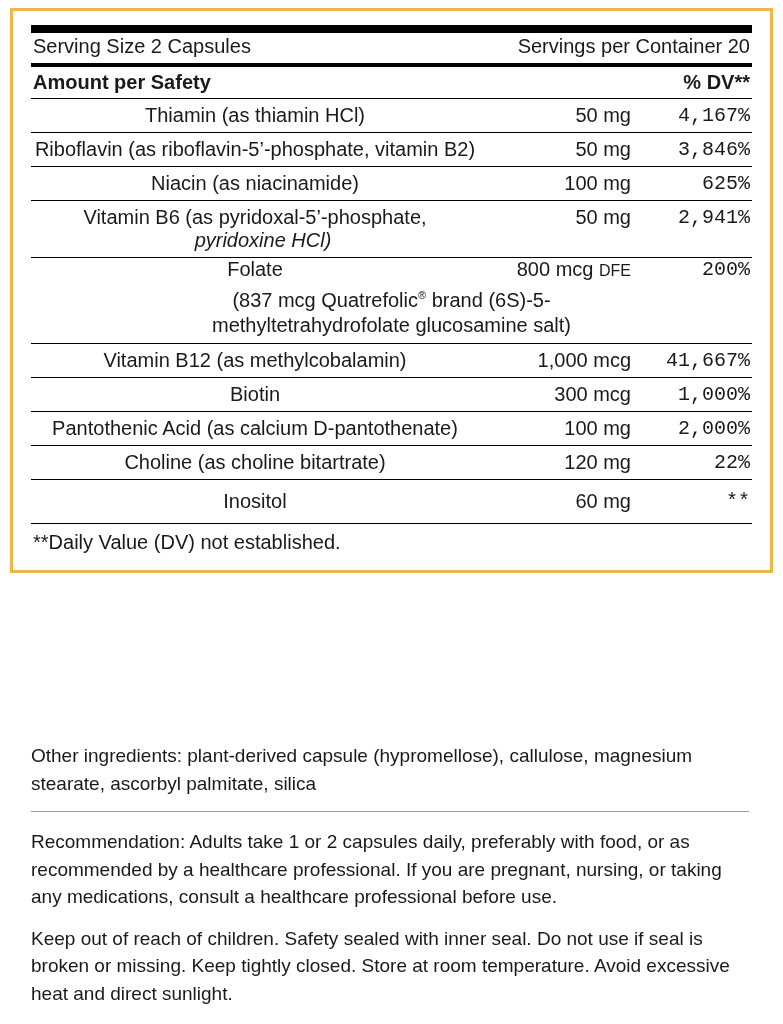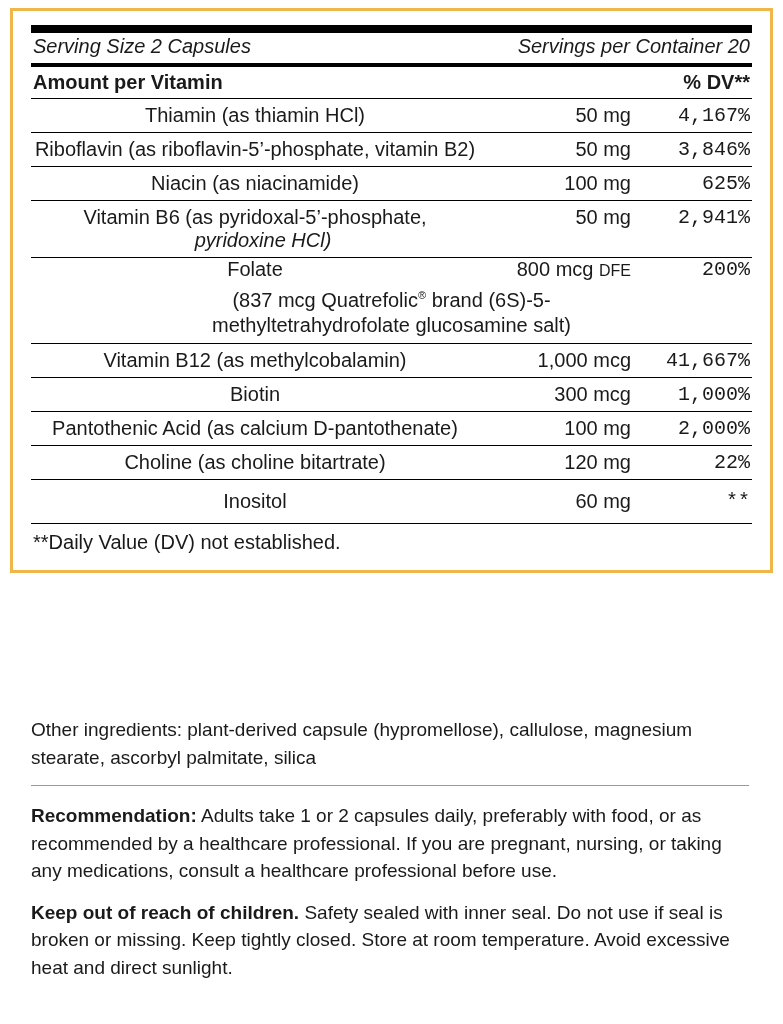--- a/index.html
+++ b/index.html
@@ -50,21 +50,20 @@
   }
   .rule-thin {
     border-bottom: 1.5px solid #000;
     margin: 0;
   }
   .serving-row {
     display: flex;
     justify-content: space-between;
     font-size: 20px;
     padding: 2px 2px 5px 2px;
-    font-style: italic;
   }
   .amount-row {
     display: flex;
     justify-content: space-between;
     font-size: 20px;
     font-weight: bold;
     padding: 4px 2px 4px 2px;
   }
   table.facts {
     width: 100%;
@@ -115,58 +114,58 @@
   }
   .footnote {
     font-size: 20px;
     padding: 7px 2px 0 2px;
   }
 
   
   .below {
     position: absolute;
     left: 31px;
-    top: 716px;
+    top: 742px;
     width: 722px;
   }
   .other-ing {
     font-size: 19px;
     line-height: 1.45;
     margin: 0 0 14px 0;
   }
   .sep {
     border-top: 1.5px solid #9a9a9a;
     margin: 10px 0 16px 0;
     width: 718px;
   }
   .para {
     font-size: 19px;
     line-height: 1.45;
     margin: 0 0 14px 0;
   }
-  .para b { font-weight: bold; }
+  .para b { font-weight: normal; }
 </style>
 </head>
 <body>
 
 <div class="page">
 
   <div class="panel">
 
     <div class="rule-thick"></div>
 
     <div class="serving-row">
       <span>Serving Size 2 Capsules</span>
       <span>Servings per Container 20</span>
     </div>
 
     <div class="rule-med"></div>
 
     <div class="amount-row">
-      <span>Amount per Vitamin</span>
+      <span>Amount per Safety</span>
       <span>% DV**</span>
     </div>
 
     <div class="rule-thin"></div>
 
     <table class="facts">
       <tbody>
         <tr>
           <td class="nutrient">Thiamin (as thiamin HCl)</td>
           <td class="amount">50 mg</td>

